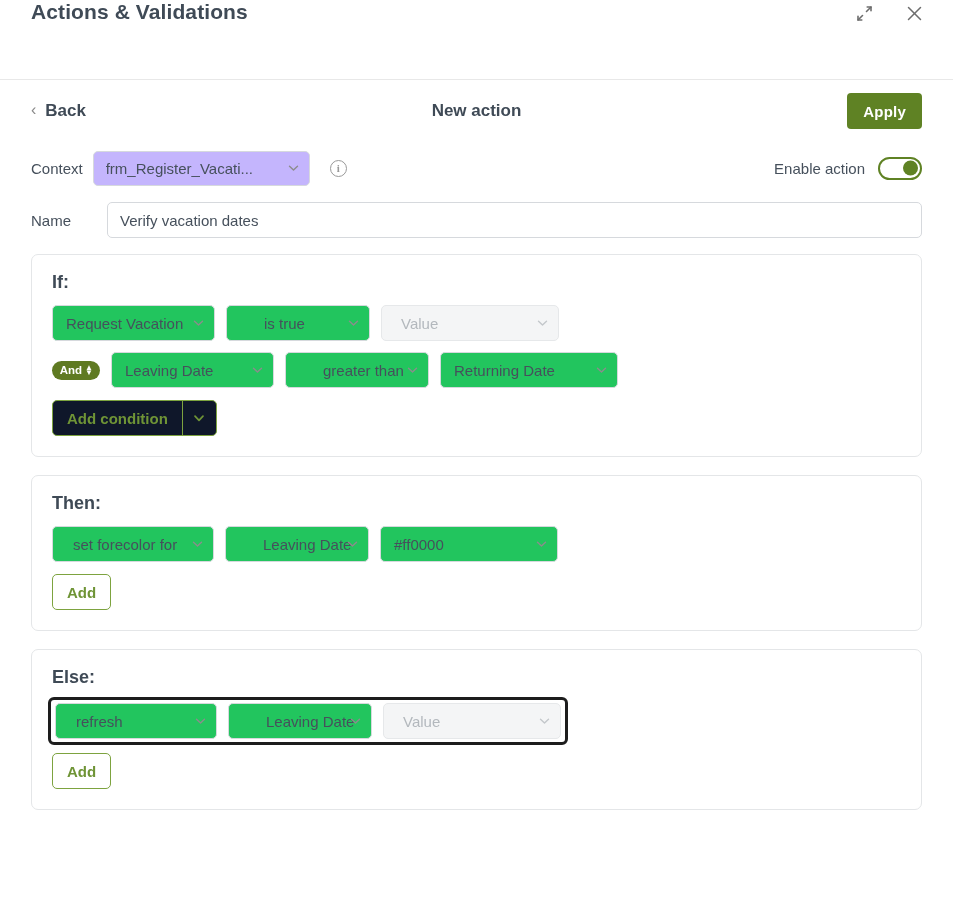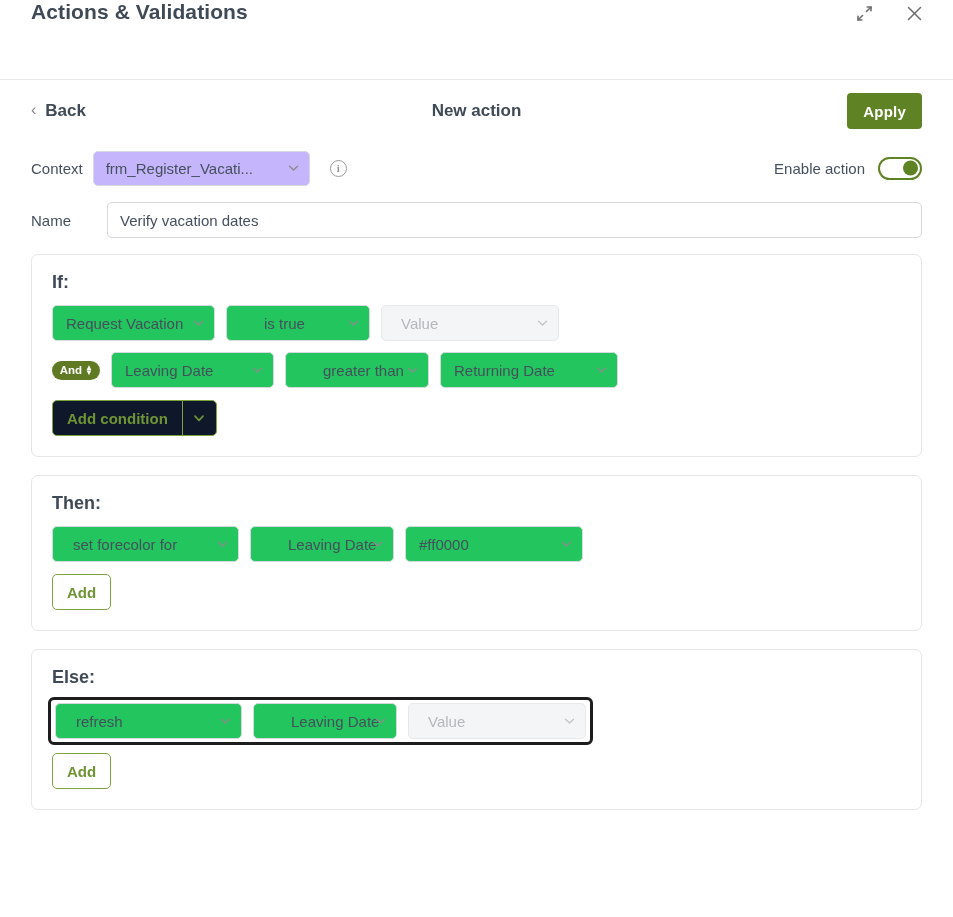--- a/index.html
+++ b/index.html
@@ -241,21 +241,21 @@
   }
   .sel.disabled {
     background: #f4f5f6;
     border-color: #e6e8ea;
     color: #b3b8bd;
     cursor: default;
     padding-left: 19px;
   }
   .sel.disabled .chev { color: #c3c7cb; }
 
-  .w-left   { width: 187px; padding-left: 20px; }
+  .w-left   { width: 162px; padding-left: 20px; }
   .w-mid    { width: 144px; padding-left: 37px; }
   .w-right  { width: 178px; }
   .w-cond1  { width: 163px; }
 
   
   .and-badge {
     background: #5f7a22;
     color: #fff;
     border-radius: 11px;
     height: 19px;

